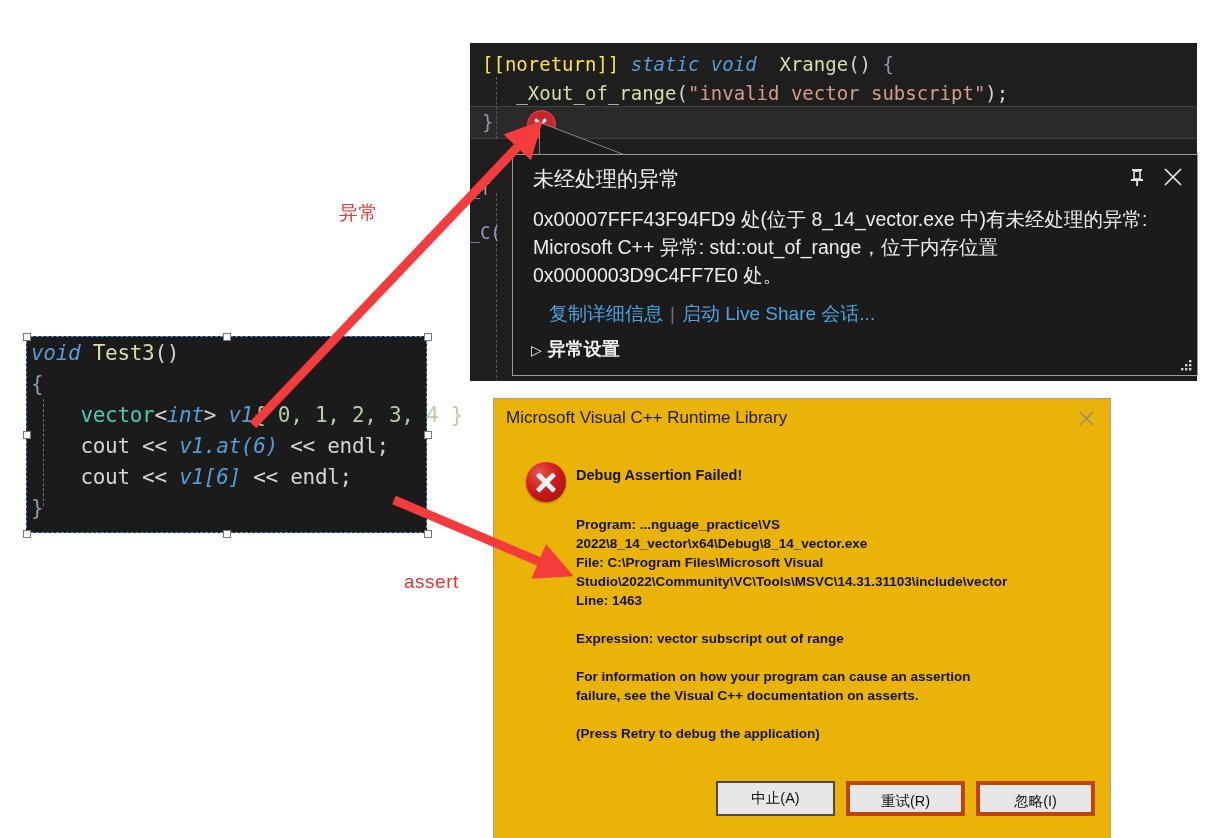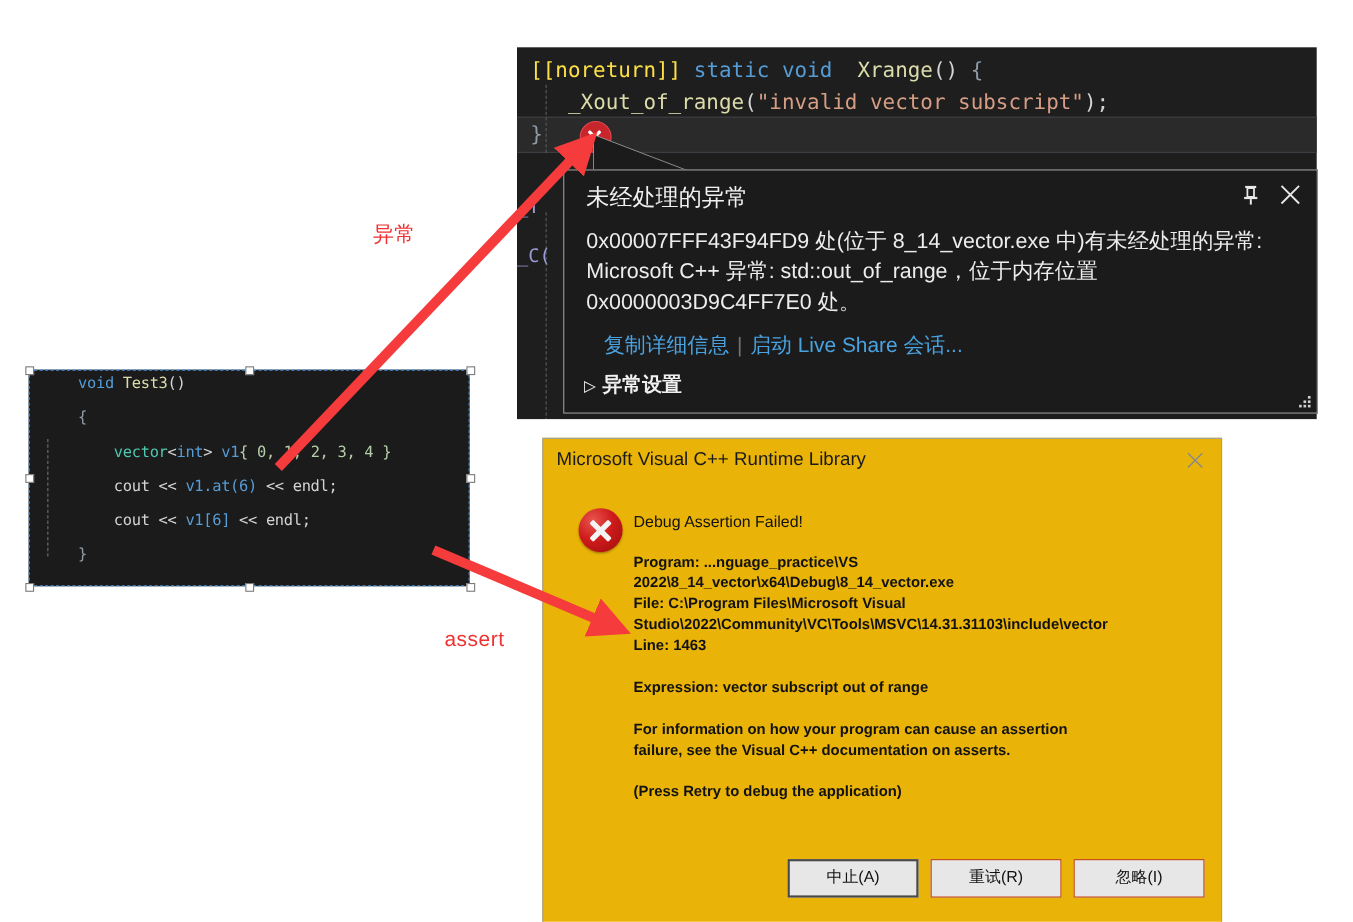--- a/index.html
+++ b/index.html
@@ -56,21 +56,21 @@
     color: #d4d4d4;
     letter-spacing: 0px;
   }
   .ln-1 { left: 12px; top: 10px; }
   .ln-2 { left: 12px; top: 39px; }
   .ln-3 { left: 12px; top: 68px; }
   .ln-4 { left: 0px;  top: 136px; font-size: 17px; }
   .ln-5 { left: 0px;  top: 180px; font-size: 17px; }
 
   .tok-attr   { color: #fde047; }
-  .tok-kw     { color: #569cd6; }
+  .tok-kw     { color: #569cd6; font-style: italic; }
   .tok-type   { color: #4ec9b0; }
   .tok-fn     { color: #dcdcaa; }
   .tok-str    { color: #d69d85; }
   .tok-plain  { color: #d4d4d4; }
   .tok-punct  { color: #d4d4d4; }
   .tok-brace  { color: #8f9ca8; }
   .tok-macro  { color: #9b9bd6; }
   .tok-num    { color: #b5cea8; }
 
   
@@ -265,22 +265,22 @@
   #rt-content {
     position: absolute;
     left: 82px;
     top: 68px;
     width: 510px;
     font-family: "Liberation Sans", sans-serif;
     color: #121212;
   }
   .rt-head {
     font-size: 14.5px;
-    font-weight: normal;
-    margin-bottom: 18px;
+    font-weight: bold;
+    margin-bottom: 32px;
   }
   .rt-block {
     font-size: 13.5px;
     font-weight: bold;
     line-height: 19px;
     margin-bottom: 19px;
     white-space: pre-line;
   }
 
   #rt-buttons {
@@ -289,21 +289,21 @@
     top: 382px;
     width: 100%;
     height: 44px;
   }
   .rt-btn {
     position: absolute;
     top: 0;
     width: 119px;
     height: 35px;
     background: #e7e7e7;
-    border: 1px solid #c2410c;
+    border: 4px solid #c2410c;
     font-family: "Liberation Sans", sans-serif;
     font-size: 14.5px;
     color: #111111;
     text-align: center;
     line-height: 33px;
     box-sizing: border-box;
   }
   .rt-btn.default {
     border: 2px solid #4a4a4a;
     line-height: 31px;
@@ -321,24 +321,23 @@
     height: 197px;
     background: #1b1b1b;
     border: 1px dashed #4a90d9;
     box-sizing: border-box;
     z-index: 10;
   }
   .snip-line {
     position: absolute;
     white-space: pre;
     font-family: "DejaVu Sans Mono", monospace;
-    font-size: 14px;
+    font-size: 21px;
     color: #d4d4d4;
     letter-spacing: -0.3px;
-    margin-left: 40px;
   }
   .s1 { left: 4px;  top: 4px; }
   .s2 { left: 4px;  top: 35px; }
   .s3 { left: 4px;  top: 66px; }
   .s4 { left: 4px;  top: 97px; }
   .s5 { left: 4px;  top: 128px; }
   .s6 { left: 4px;  top: 159px; }
   .snip-guide {
     position: absolute;
     left: 16px;

